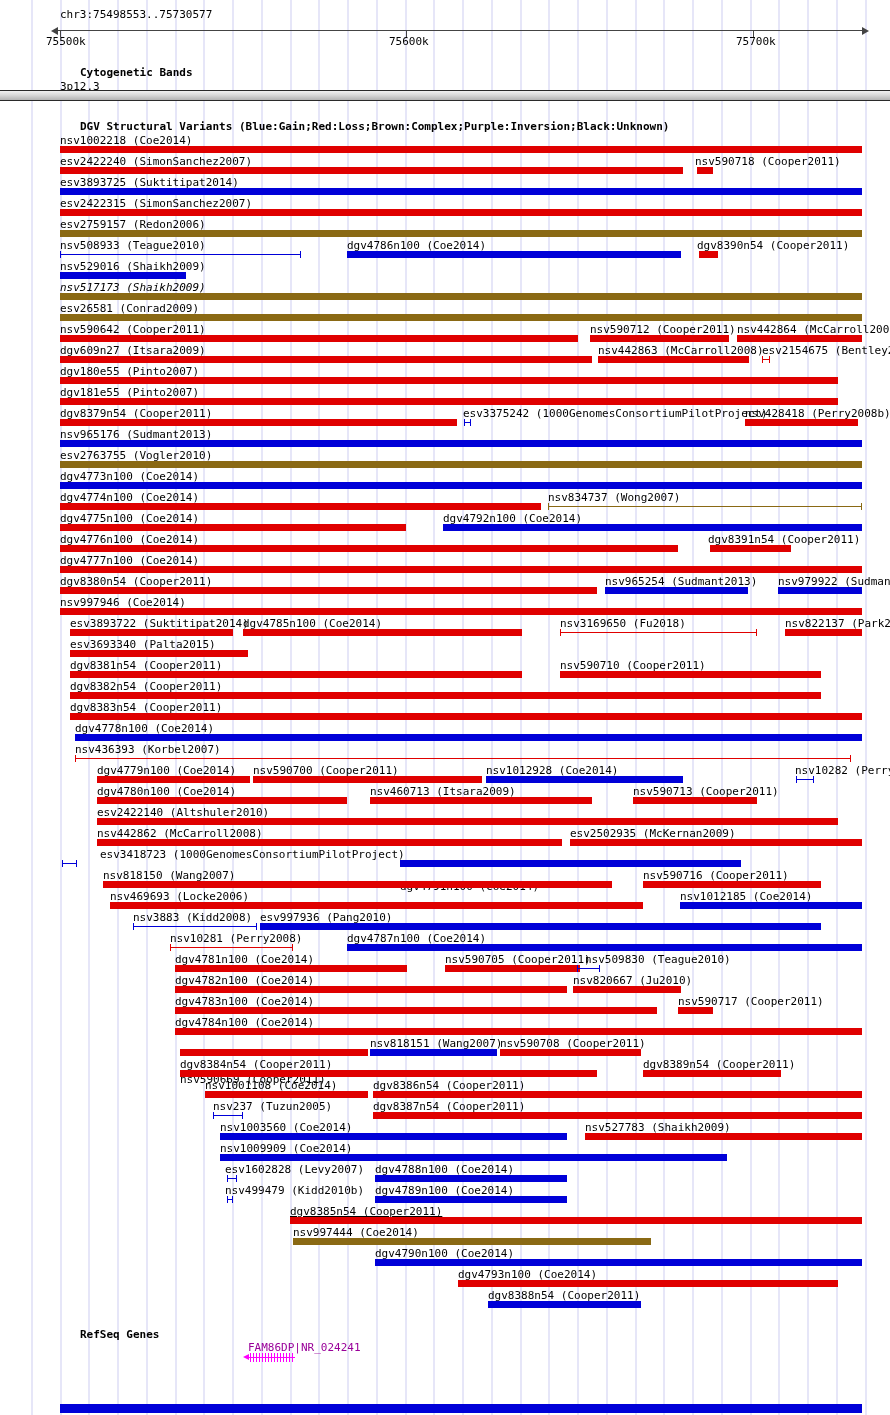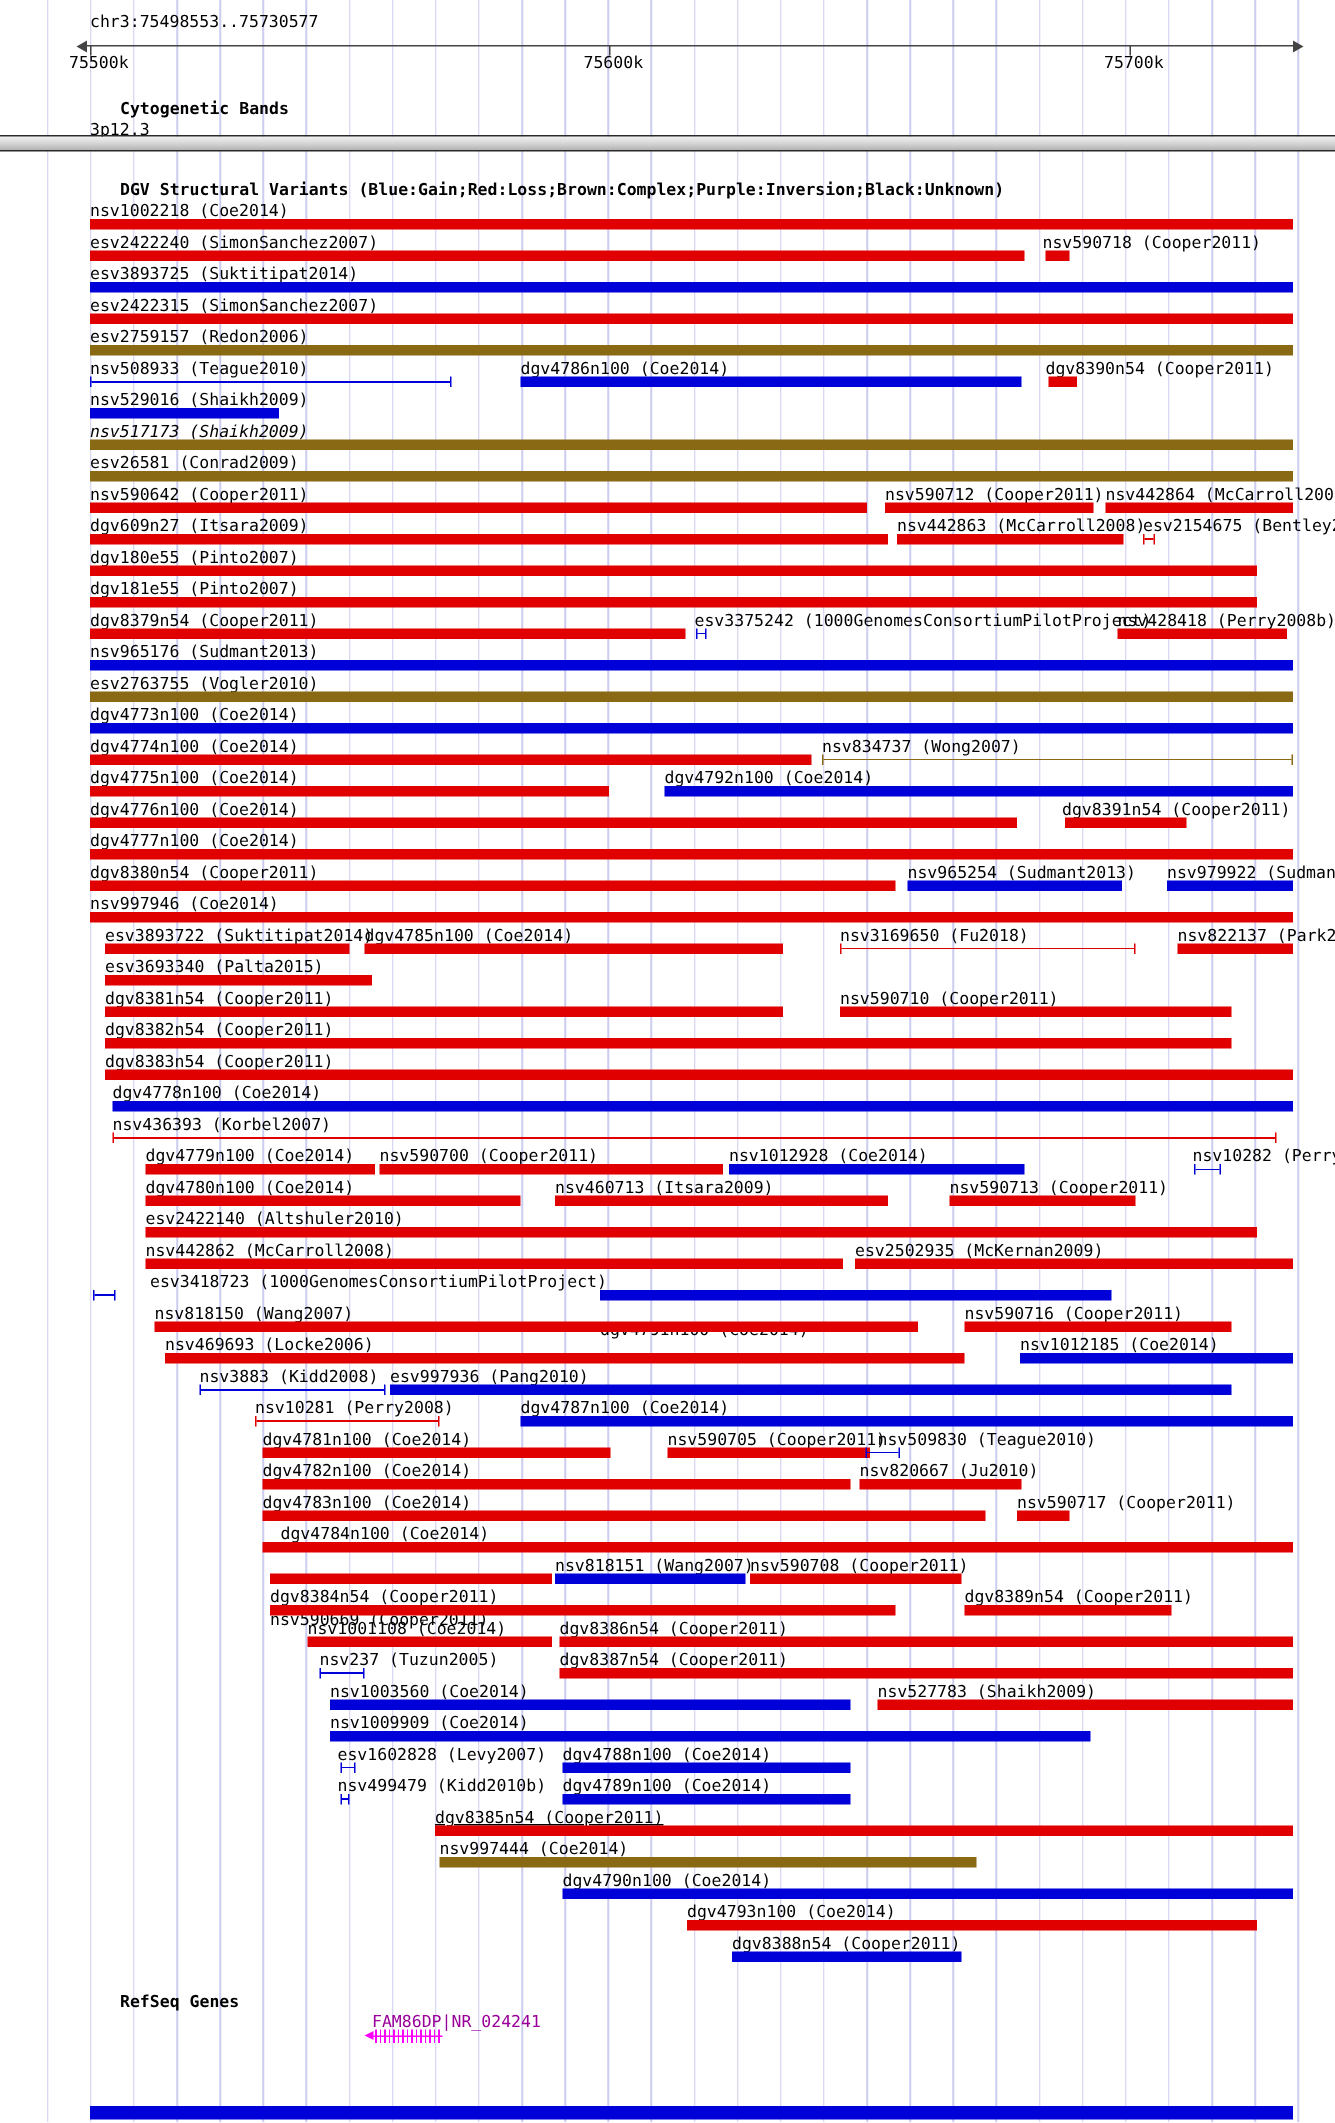--- a/index.html
+++ b/index.html
@@ -225,21 +225,21 @@
       <div class="vlabel" style="left: 585px; top: 954px;">nsv509830 (Teague2010)</div>
       <div class="vthin" style="left: 577px; top: 965px; width: 23px; color: rgb(0, 0, 216);"></div>
       <div class="vlabel" style="left: 175px; top: 975px;">dgv4782n100 (Coe2014)</div>
       <div class="vbar" style="left: 175px; top: 986px; width: 392px; background: rgb(224, 0, 0);"></div>
       <div class="vlabel" style="left: 573px; top: 975px;">nsv820667 (Ju2010)</div>
       <div class="vbar" style="left: 573px; top: 986px; width: 108px; background: rgb(224, 0, 0);"></div>
       <div class="vlabel" style="left: 175px; top: 996px;">dgv4783n100 (Coe2014)</div>
       <div class="vbar" style="left: 175px; top: 1007px; width: 482px; background: rgb(224, 0, 0);"></div>
       <div class="vlabel" style="left: 678px; top: 996px;">nsv590717 (Cooper2011)</div>
       <div class="vbar" style="left: 678px; top: 1007px; width: 35px; background: rgb(224, 0, 0);"></div>
-      <div class="vlabel" style="left: 187px; top: 1017px;">dgv4784n100 (Coe2014)</div>
+      <div class="vlabel" style="left: 175px; top: 1017px;">dgv4784n100 (Coe2014)</div>
       <div class="vbar" style="left: 175px; top: 1028px; width: 687px; background: rgb(224, 0, 0);"></div>
       <div class="vlabel" style="left: 180px; top: 1038px; margin-top: 36px;">nsv590669 (Cooper2011)</div>
       <div class="vbar" style="left: 180px; top: 1049px; width: 188px; background: rgb(224, 0, 0);"></div>
       <div class="vlabel" style="left: 370px; top: 1038px;">nsv818151 (Wang2007)</div>
       <div class="vbar" style="left: 370px; top: 1049px; width: 127px; background: rgb(0, 0, 216);"></div>
       <div class="vlabel" style="left: 500px; top: 1038px;">nsv590708 (Cooper2011)</div>
       <div class="vbar" style="left: 500px; top: 1049px; width: 141px; background: rgb(224, 0, 0);"></div>
       <div class="vlabel" style="left: 180px; top: 1059px;">dgv8384n54 (Cooper2011)</div>
       <div class="vbar" style="left: 180px; top: 1070px; width: 417px; background: rgb(224, 0, 0);"></div>
       <div class="vlabel" style="left: 643px; top: 1059px;">dgv8389n54 (Cooper2011)</div>

